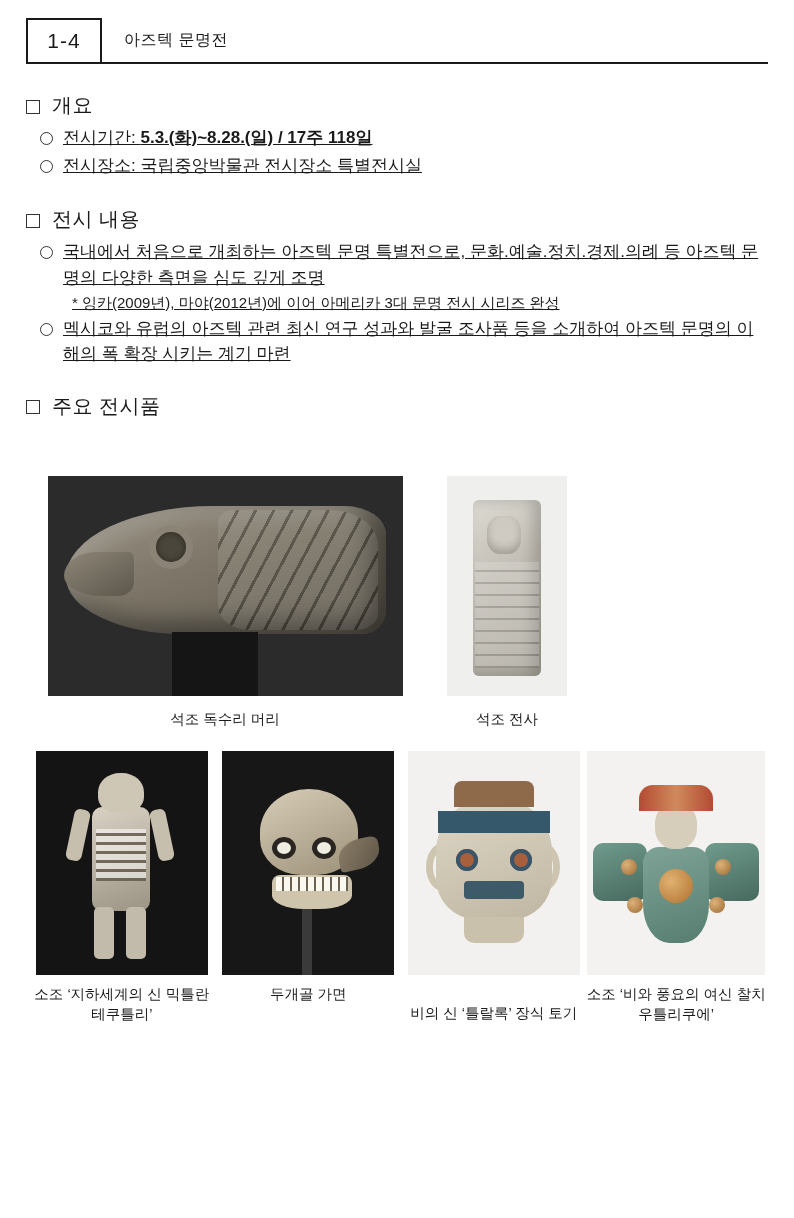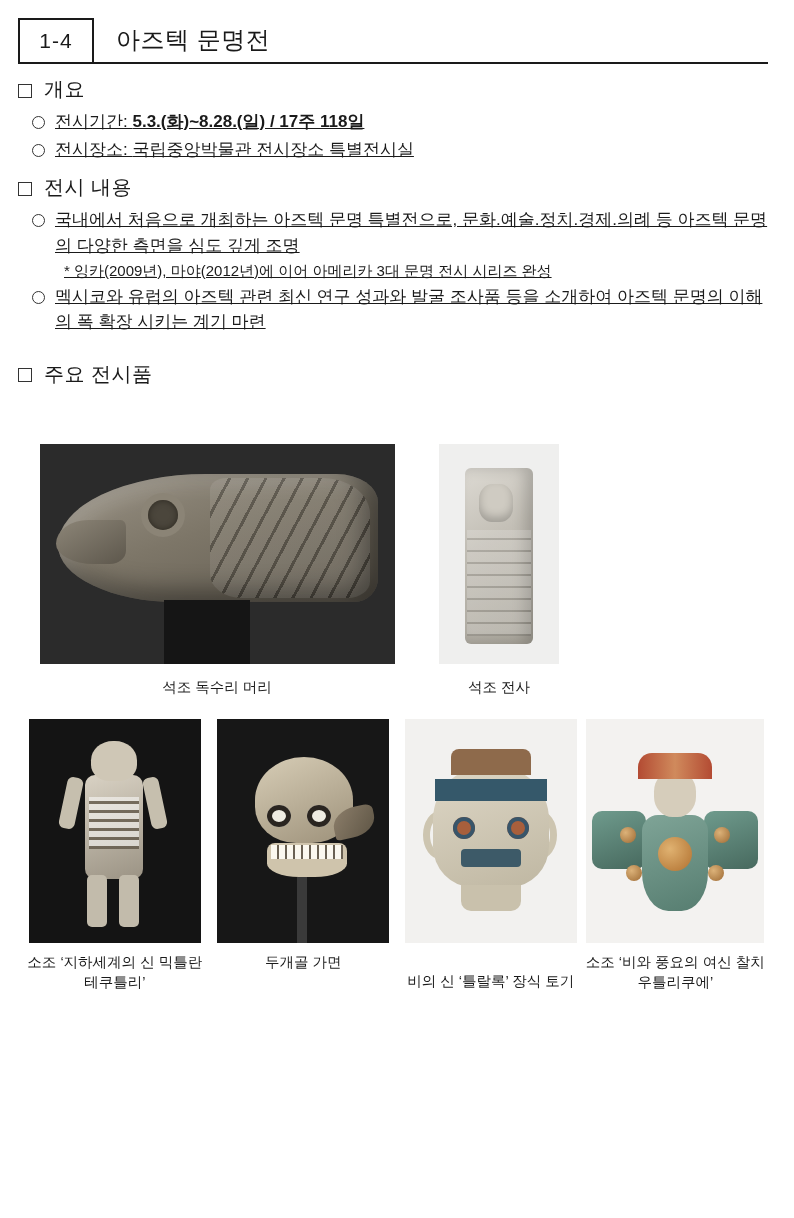--- a/index.html
+++ b/index.html
@@ -13,21 +13,21 @@
     font-family: "Liberation Sans", sans-serif;
     color: #1a1a1a;
     position: relative;
     overflow: hidden;
   }
 
   .page {
     width: 794px;
     height: 1218px;
     box-sizing: border-box;
-    padding: 18px 26px 0 18px;
+    padding: 18px 26px 0 26px;
     position: relative;
   }
 
   
   .header {
     display: flex;
     align-items: stretch;
     height: 46px;
     margin-bottom: 4px;
   }
@@ -43,27 +43,27 @@
   }
   .header-title-wrap {
     flex: 1;
     display: flex;
     align-items: center;
     padding-left: 22px;
     border-bottom: 2px solid #1a1a1a;
     box-sizing: border-box;
   }
   .header-title {
-    font-size: 24px;
+    font-size: 16px;
     letter-spacing: 0.5px;
   }
 
   
   .section {
-    margin-top: 12px;
+    margin-top: 28px;
   }
   .section-head {
     display: flex;
     align-items: center;
     font-size: 20px;
     margin-bottom: 6px;
   }
   .sq-bullet {
     display: inline-block;
     width: 12px;

